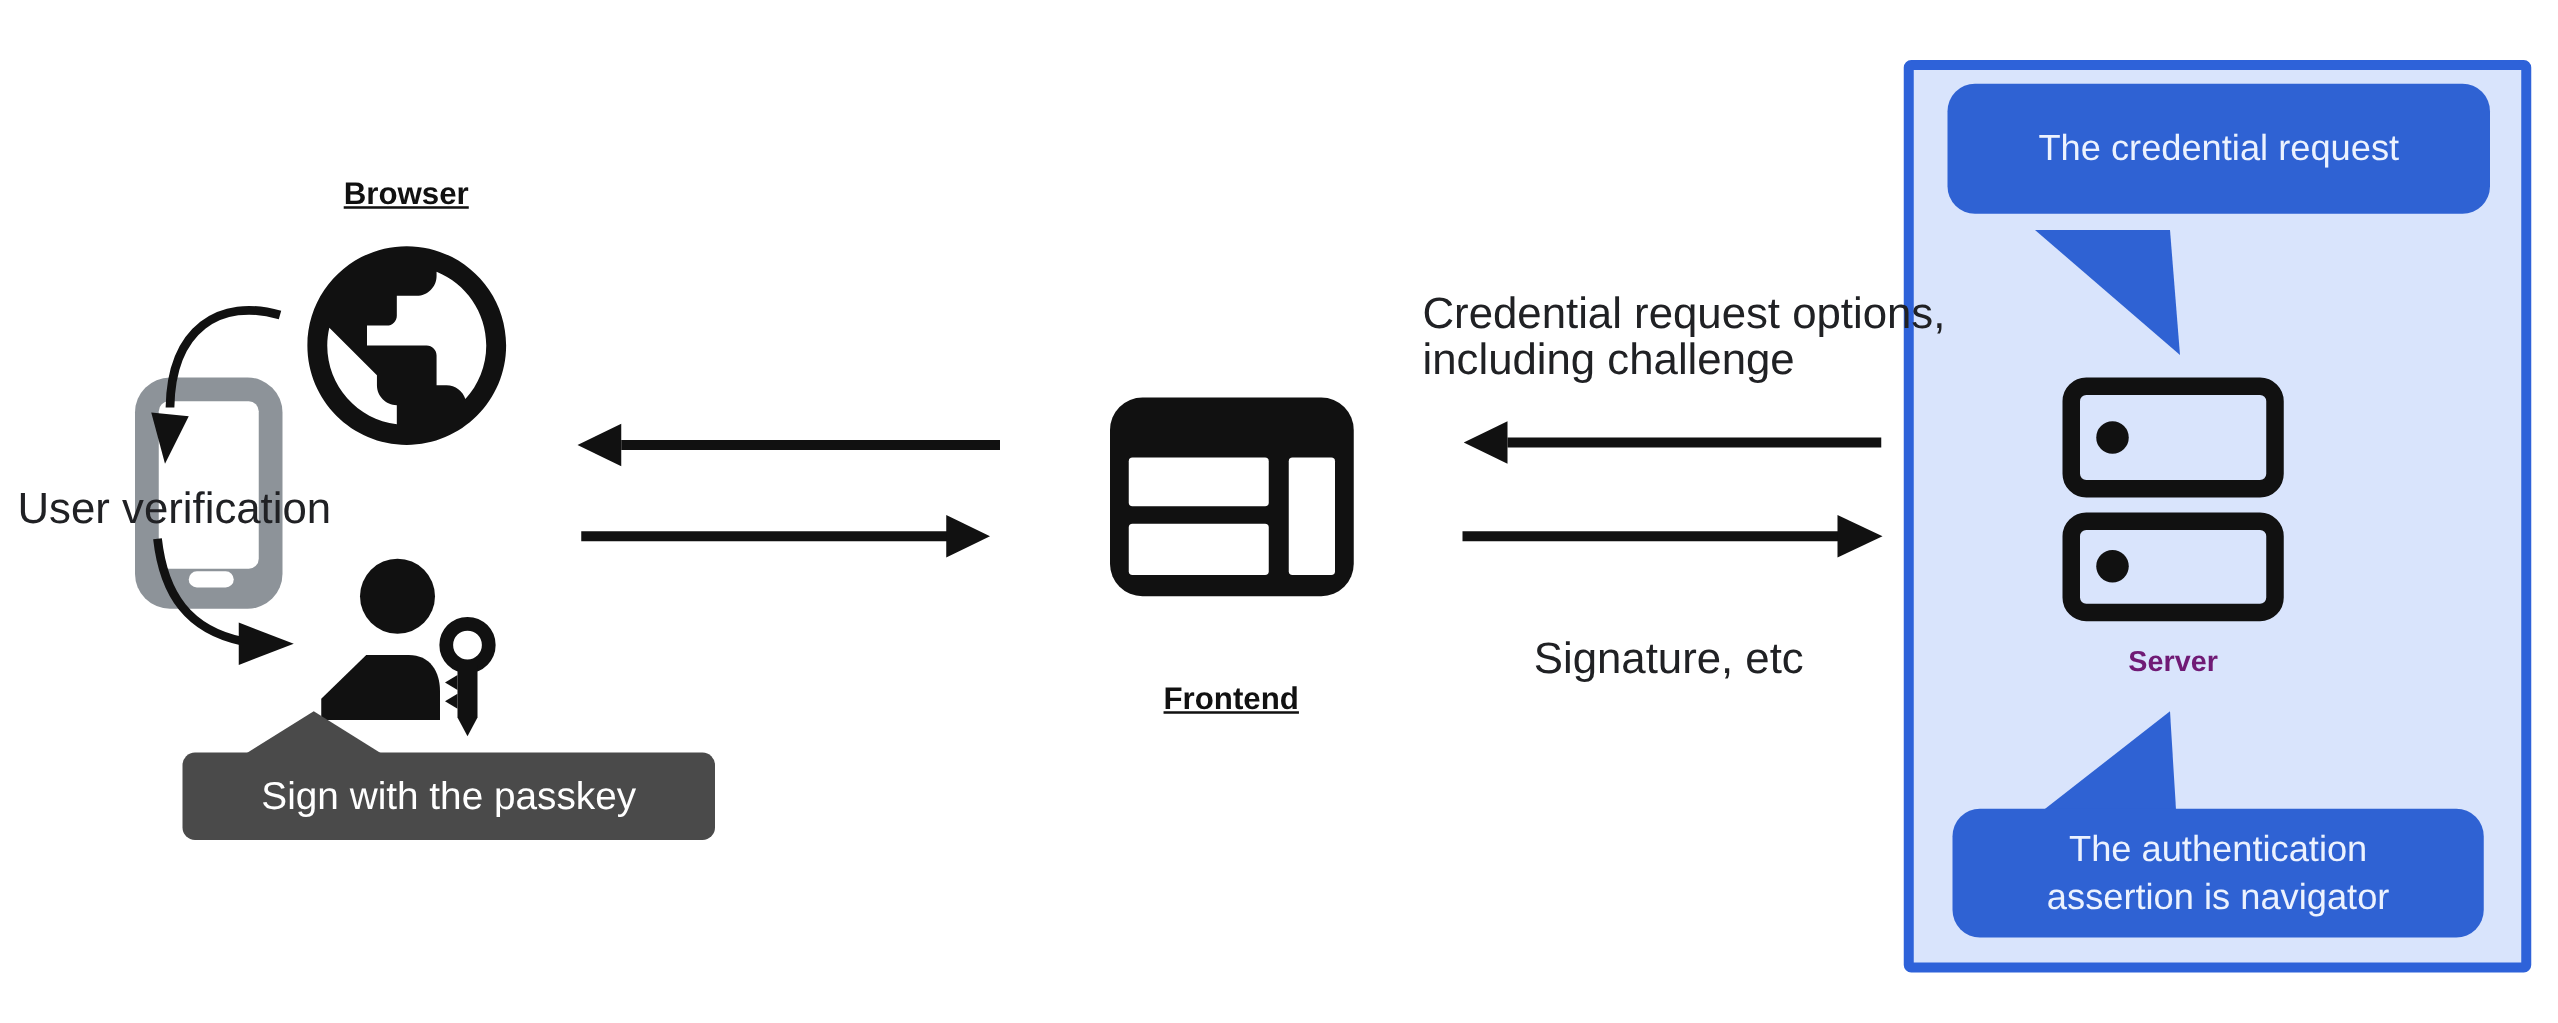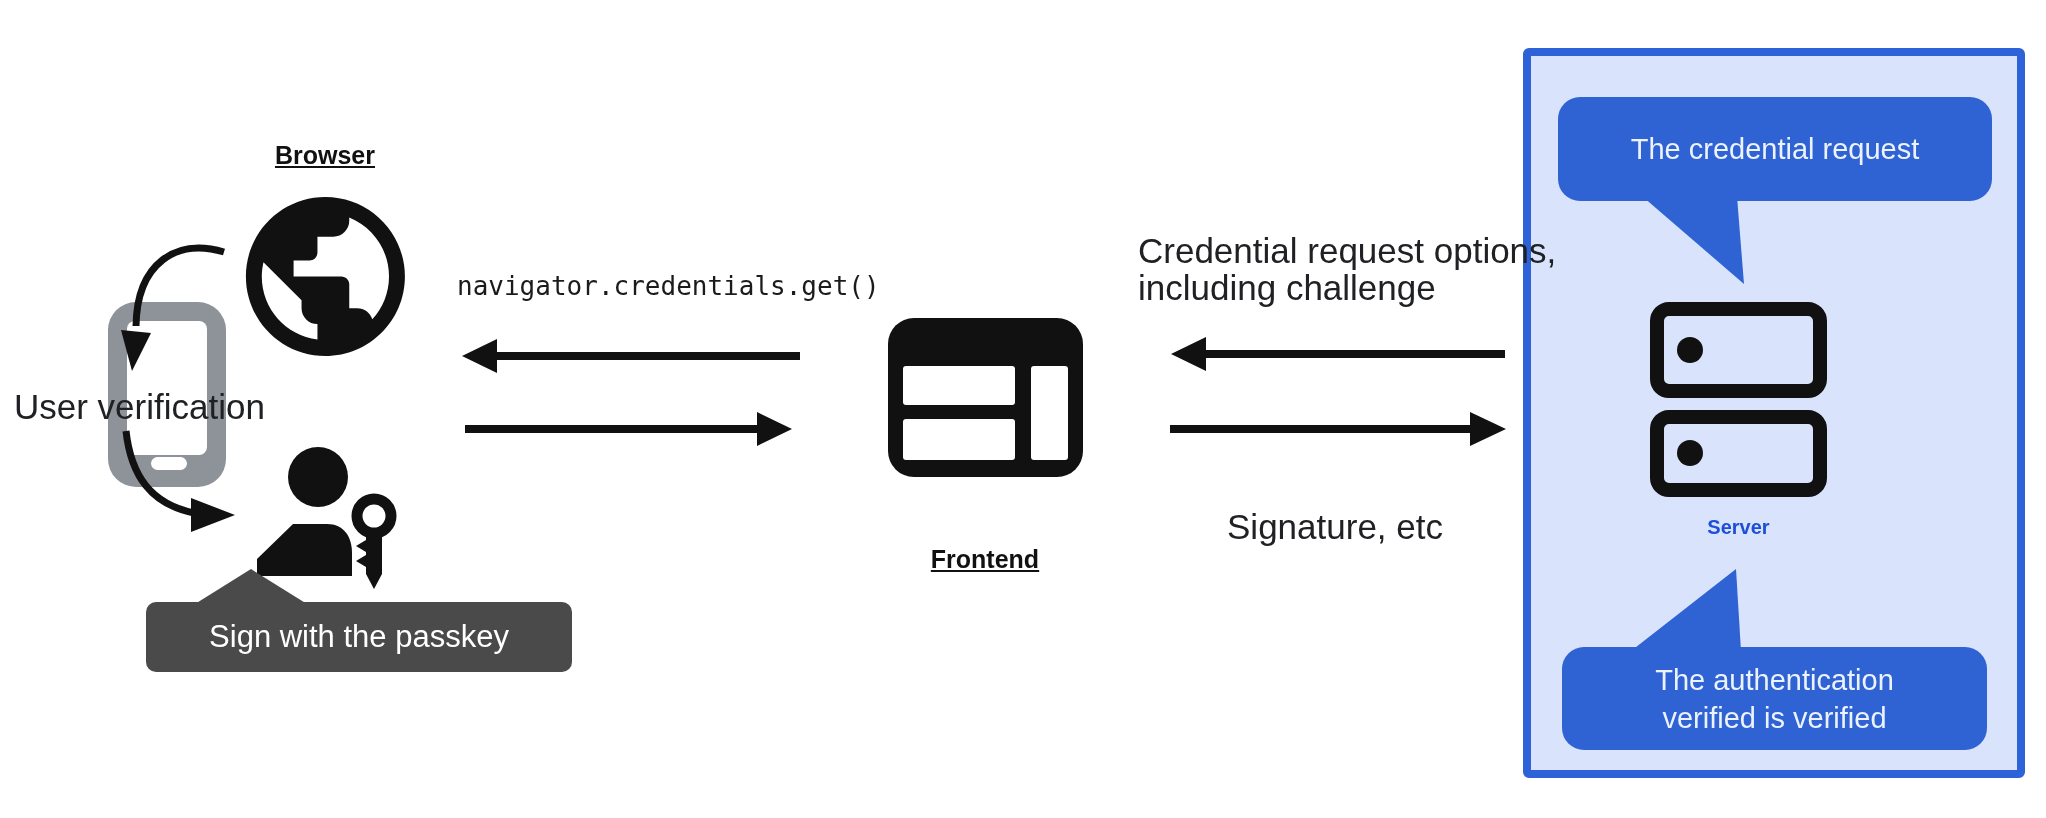--- a/index.html
+++ b/index.html
@@ -12,32 +12,32 @@
   .center{text-align:center;}
   .panel{
     position:absolute;z-index:1;left:1523px;top:48px;width:502px;height:730px;
     box-sizing:border-box;background:#d9e4fc;border:8px solid #2e62d9;border-radius:6px;
   }
   .bubble{
     position:absolute;z-index:3;background:#2f62d3;color:#ecf2fe;border-radius:22px;
     display:flex;flex-direction:column;align-items:center;justify-content:center;
     font-size:29px;line-height:38px;text-align:center;
   }
-  .bubble-top{left:1558px;top:97px;width:434px;height:104px;}
+  .bubble-top{left:1558px;top:67px;width:434px;height:104px;}
   .bubble-bottom{left:1562px;top:647px;width:425px;height:103px;}
   .tooltip{
     position:absolute;z-index:3;left:127px;top:602px;width:426px;height:70px;
     background:#4a4a4a;color:#ffffff;border-radius:10px;font-size:31px;line-height:70px;
     text-align:center;
     margin-left:19px;
   }
   .code{font-family:"DejaVu Sans Mono",monospace;font-size:26px;color:#1b1b1b;}
   .t27{font-size:35px;}
   .t25b{font-size:25px;font-weight:bold;color:#111;text-decoration:underline;}
-  .t24b{font-size:20px;font-weight:bold;color:#1d4ed8;}
+  .t24b{font-size:23px;font-weight:bold;color:#701a75;}
   .two-line span{display:block;}
 </style>
 </head>
 <body>
 
 <div class="canvas">
 
   <div class="panel"></div>
 
   <svg class="overlay" width="2046" height="818" viewBox="0 0 2046 818">
@@ -110,36 +110,35 @@
       <circle cx="1690" cy="453" r="13" fill="#111111"></circle>
     </g>
   </svg>
 
   <div class="lbl t25b center" style="left:240px;top:141px;width:170px;">Browser</div>
 
   <div class="lbl t27" style="left:14px;top:387px;">User verification</div>
 
   <div class="tooltip">Sign with the passkey</div>
 
-  <div class="lbl code" style="left:457px;top:271px;">navigator.credentials.get()</div>
 
 
   <div class="lbl t25b center" style="left:900px;top:501px;width:170px;margin-top:44px;">Frontend</div>
 
   <div class="lbl t27 two-line" style="left:1138px;top:232px;line-height:37px;">
     <span>Credential request options,</span>
     <span>including challenge</span>
   </div>
 
   <div class="lbl t27 center" style="left:1195px;top:488px;width:280px;margin-top:19px;">Signature, etc</div>
 
   <div class="bubble bubble-top">
     <span>The credential request</span>
   </div>
 
   <div class="lbl t24b center" style="left:1657px;top:516px;width:163px;">Server</div>
 
   <div class="bubble bubble-bottom">
     <span>The authentication</span>
-    <span>verified is verified</span>
+    <span>assertion is navigator</span>
   </div>
 
 </div>
 
 </body></html>

